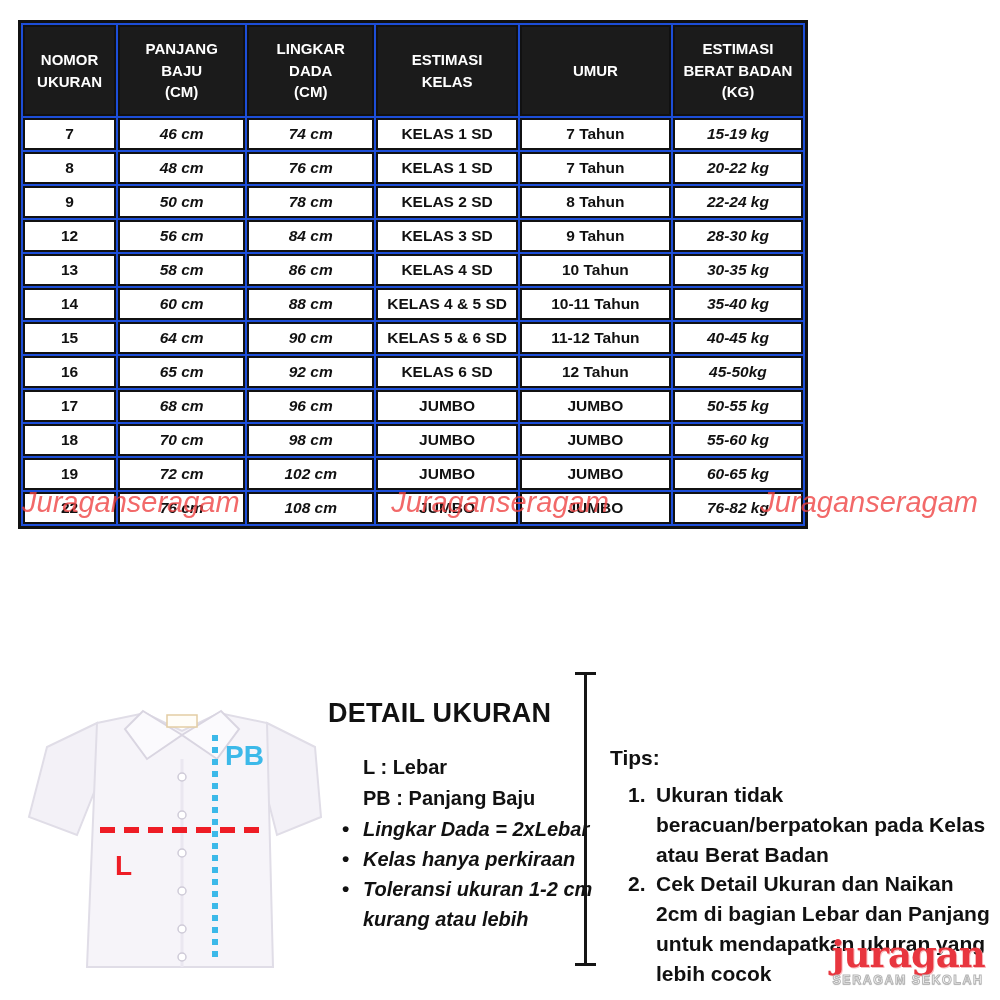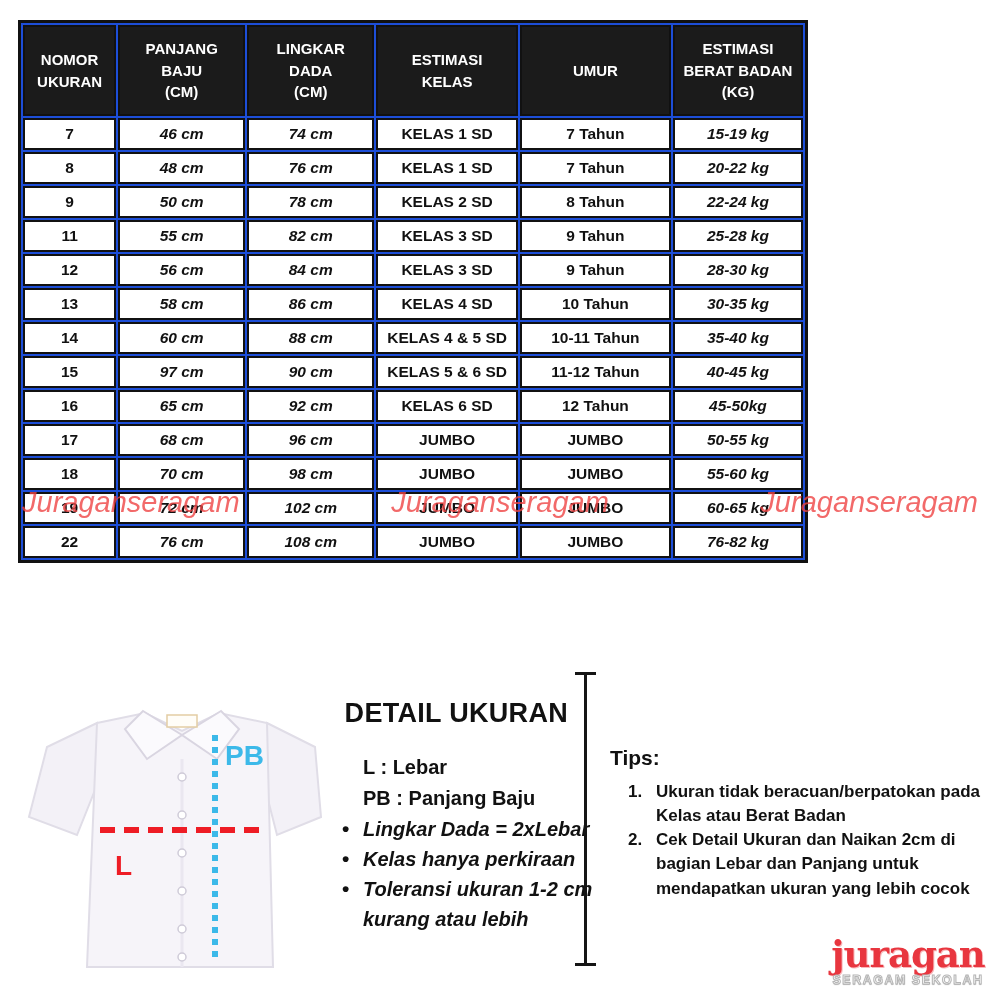--- a/index.html
+++ b/index.html
@@ -27,21 +27,21 @@
   
   .watermark{
     position:absolute;left:22px;top:484px;width:956px;height:36px;
     display:flex;justify-content:space-between;align-items:center;
     font-size:29px;font-style:italic;font-weight:500;color:#ef4444;
     opacity:.8;pointer-events:none;
   }
   
   .shirt-box{position:absolute;left:15px;top:685px;width:310px;height:310px;}
   .detail-title{
-    position:absolute;left:328px;top:698px;width:240px;text-align:right;
+    position:absolute;left:328px;top:698px;width:240px;text-align:left;
     font-size:27px;font-weight:800;letter-spacing:.3px;
   }
   .legend{
     position:absolute;left:363px;top:752px;font-size:20px;font-weight:700;
     line-height:1.55;
   }
   .detail-bullets{
     position:absolute;left:342px;top:814px;width:256px;margin:0;padding:0;
     list-style:none;font-size:20px;font-weight:700;font-style:italic;
     line-height:1.5;
@@ -52,21 +52,21 @@
   }
   .divider{position:absolute;left:584px;top:672px;width:3px;height:294px;background:#151515;}
   .divider::before,.divider::after{
     content:"";position:absolute;left:-9px;width:21px;height:3px;background:#151515;
   }
   .divider::before{top:0;}
   .divider::after{bottom:0;}
   .tips-title{position:absolute;left:610px;top:746px;font-size:21px;font-weight:800;}
   .tips-list{
     position:absolute;left:628px;top:780px;width:362px;margin:0;padding:0;
-    list-style:none;counter-reset:tip;font-size:17px;font-weight:700;line-height:1.42;
+    list-style:none;counter-reset:tip;font-size:21px;font-weight:700;line-height:1.42;
   }
   .tips-list li{counter-increment:tip;display:grid;grid-template-columns:28px 1fr;}
   .tips-list li::before{content:counter(tip) ".";}
   
   .logo{position:absolute;right:12px;top:936px;width:160px;text-align:center;line-height:1;}
   .logo-name{
     font-family:"DejaVu Serif","Liberation Serif",serif;font-weight:700;
     font-size:37px;color:#e8363f;letter-spacing:-1px;
     text-shadow:1px 1px 0 #f8b9bc;
   }
@@ -123,28 +123,20 @@
       </tr>
       <tr>
         <td class="c0">9</td>
         <td class="c1">50 cm</td>
         <td class="c2">78 cm</td>
         <td class="c3">KELAS 2 SD</td>
         <td class="c4">8 Tahun</td>
         <td class="c5">22-24 kg</td>
       </tr>
       <tr>
-        <td class="c0">11</td>
-        <td class="c1">55 cm</td>
-        <td class="c2">82 cm</td>
-        <td class="c3">KELAS 3 SD</td>
-        <td class="c4">9 Tahun</td>
-        <td class="c5">25-28 kg</td>
-      </tr>
-      <tr>
         <td class="c0">12</td>
         <td class="c1">56 cm</td>
         <td class="c2">84 cm</td>
         <td class="c3">KELAS 3 SD</td>
         <td class="c4">9 Tahun</td>
         <td class="c5">28-30 kg</td>
       </tr>
       <tr>
         <td class="c0">13</td>
         <td class="c1">58 cm</td>
@@ -156,21 +148,21 @@
       <tr>
         <td class="c0">14</td>
         <td class="c1">60 cm</td>
         <td class="c2">88 cm</td>
         <td class="c3">KELAS 4 &amp; 5 SD</td>
         <td class="c4">10-11 Tahun</td>
         <td class="c5">35-40 kg</td>
       </tr>
       <tr>
         <td class="c0">15</td>
-        <td class="c1">97 cm</td>
+        <td class="c1">64 cm</td>
         <td class="c2">90 cm</td>
         <td class="c3">KELAS 5 &amp; 6 SD</td>
         <td class="c4">11-12 Tahun</td>
         <td class="c5">40-45 kg</td>
       </tr>
       <tr>
         <td class="c0">16</td>
         <td class="c1">65 cm</td>
         <td class="c2">92 cm</td>
         <td class="c3">KELAS 6 SD</td>

